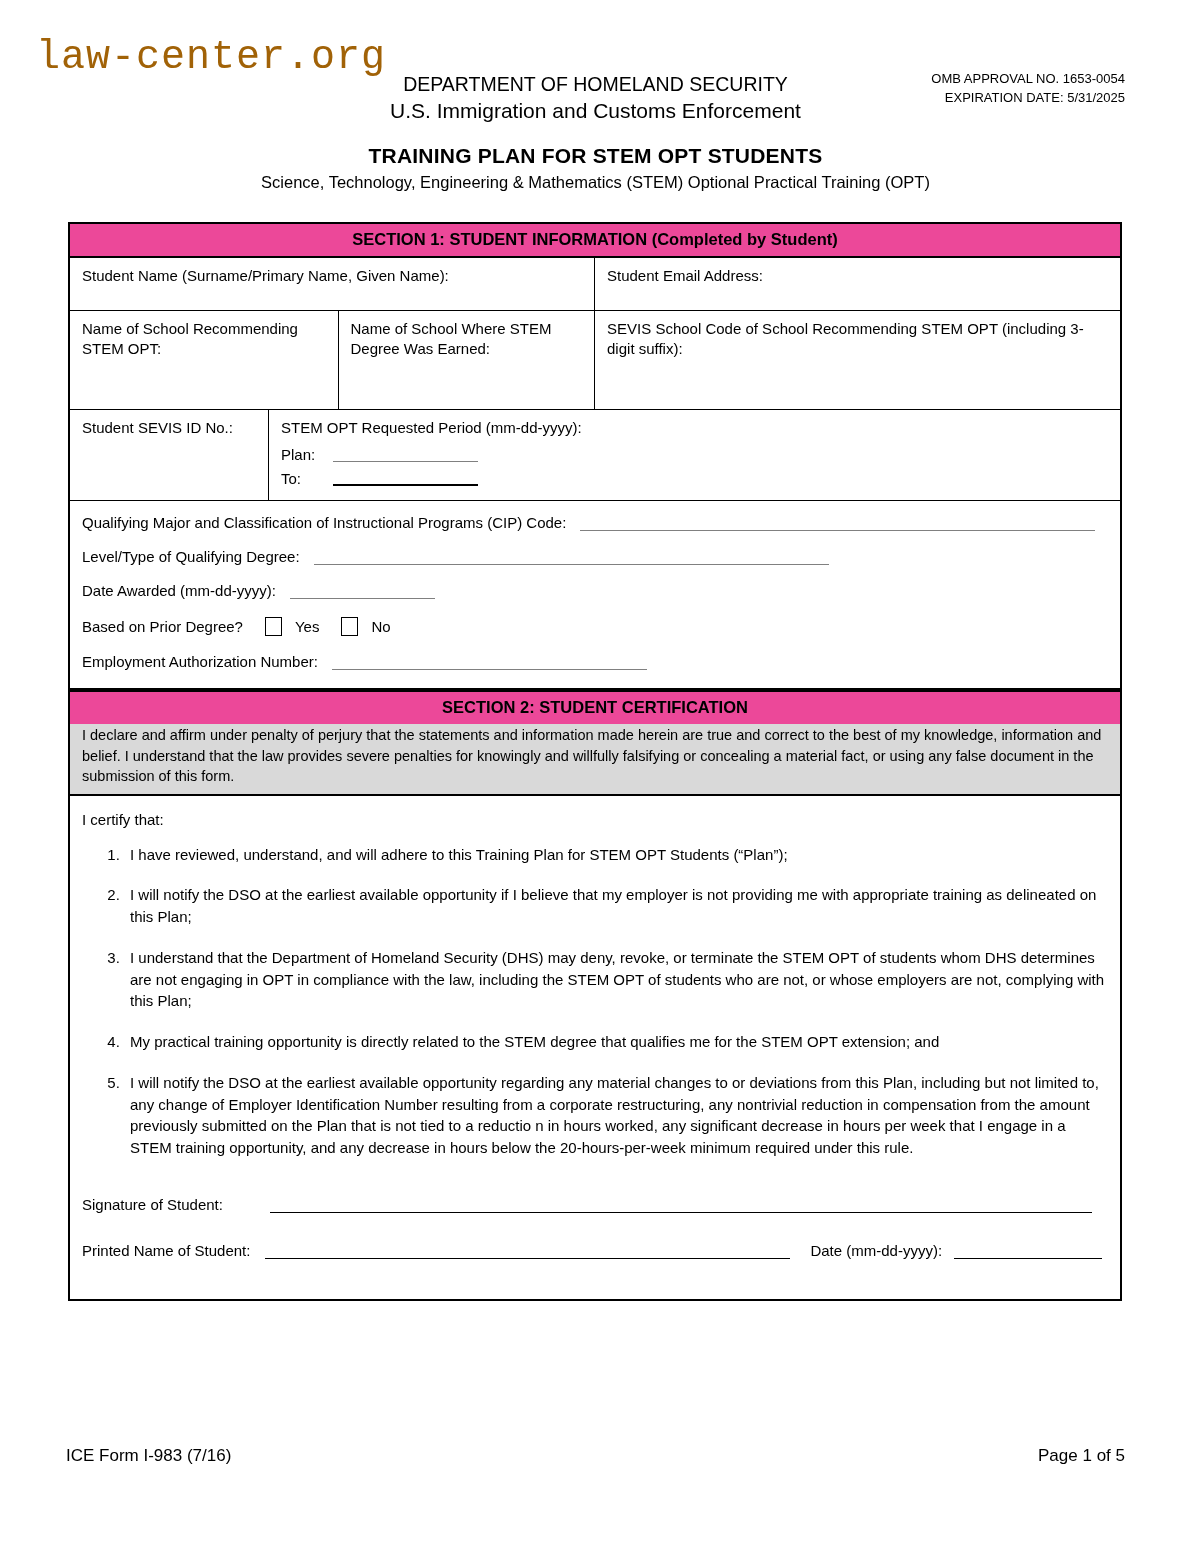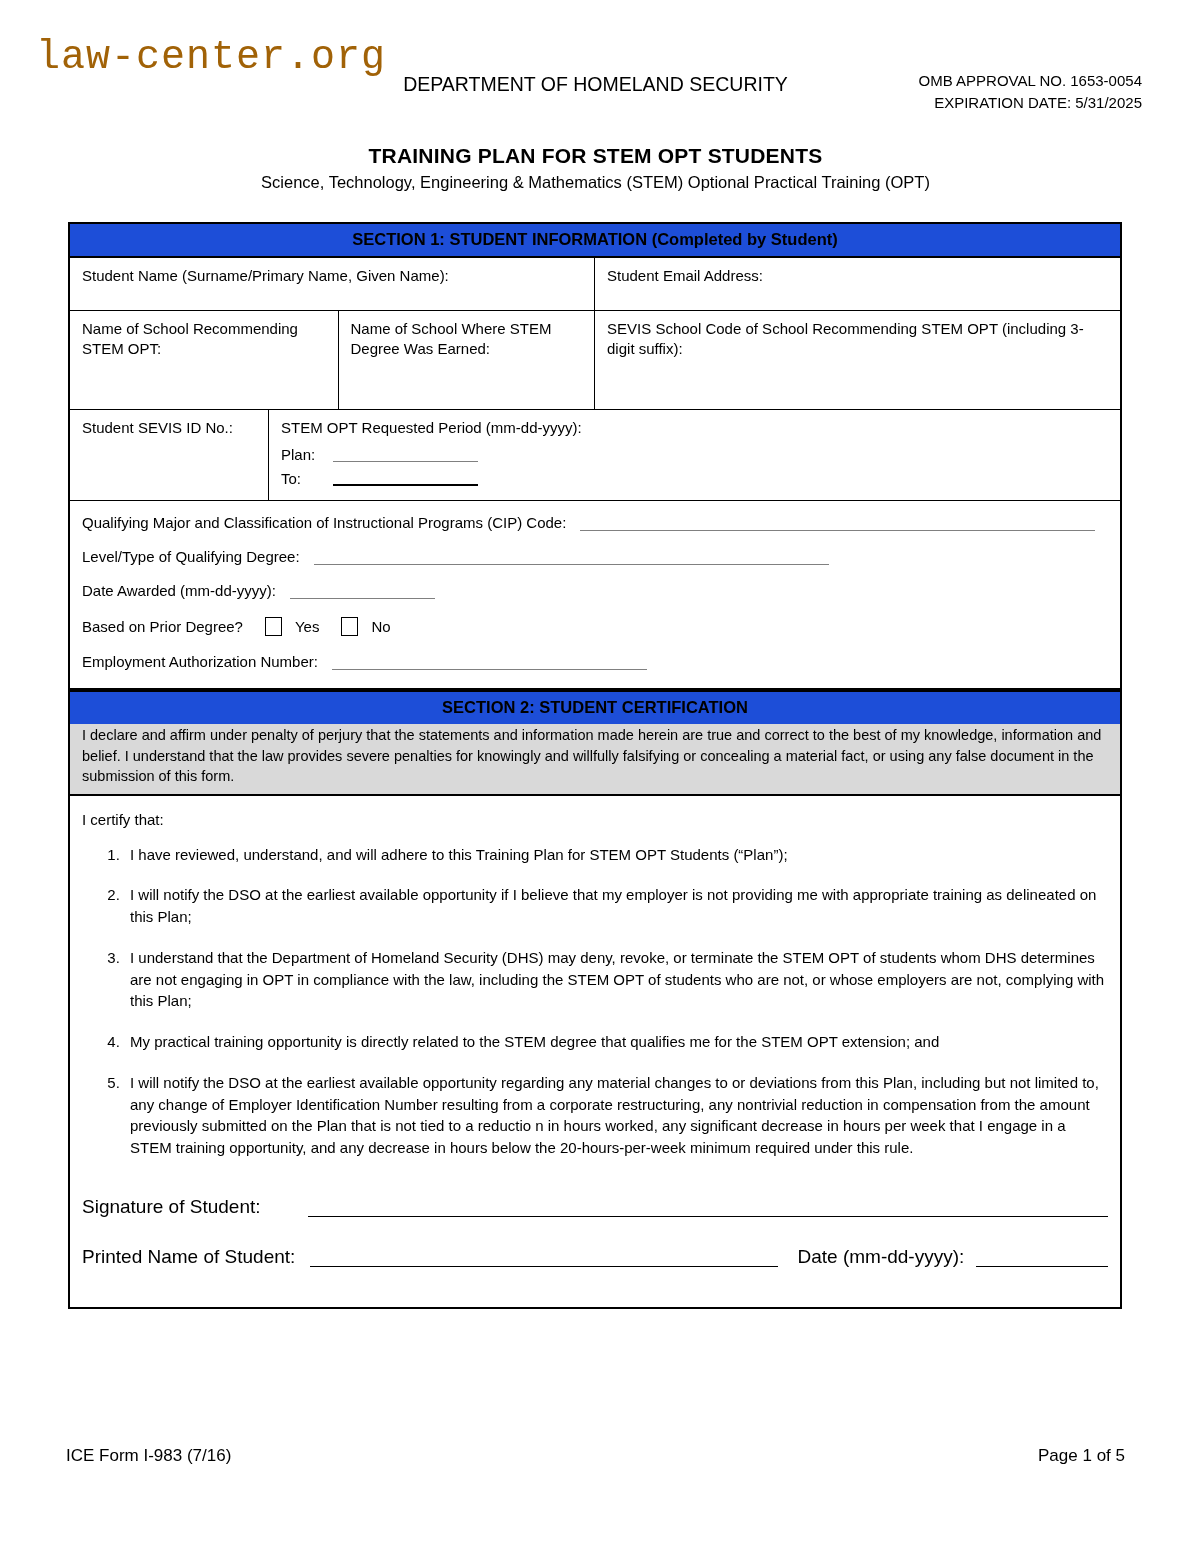--- a/index.html
+++ b/index.html
@@ -25,24 +25,24 @@
     font-size: 40px;
     letter-spacing: 1px;
     color: #a16207;
     white-space: nowrap;
     line-height: 1;
   }
 
   
   .omb {
     position: absolute;
-    right: 49px;
+    right: 66px;
     top: 70px;
     text-align: right;
-    font-size: 15px;
+    font-size: 13px;
     line-height: 1.45;
     white-space: nowrap;
   }
   .agency {
     position: absolute;
     left: 0;
     right: 0;
     top: 74px;
     text-align: center;
   }
@@ -76,21 +76,21 @@
     position: absolute;
     left: 68px;
     top: 222px;
     width: 1054px;
     border: 2px solid #000;
     box-sizing: border-box;
     background: #fff;
   }
 
   .section-head {
-    background: #1d4ed8;
+    background: #ec4899;
     text-align: center;
     font-weight: bold;
     font-size: 16.5px;
     padding: 6px 0 7px 0;
     border-bottom: 2px solid #000;
     box-sizing: border-box;
   }
   .section-head.s2 { border-bottom: none; }
 
   .row {
@@ -181,21 +181,21 @@
     margin: 0 0 0 14px;
     padding: 0 0 0 28px;
     font-size: 15px;
     line-height: 1.45;
   }
   ol.certs li { margin-bottom: 19px; padding-left: 6px; }
   ol.certs li:last-child { margin-bottom: 0; }
 
   
   .sig-block { padding: 30px 12px 40px 12px; }
-  .sig-row { display: flex; align-items: flex-end; font-size: 19px; margin-bottom: 30px; text-align: right; }
+  .sig-row { display: flex; align-items: flex-end; font-size: 15px; margin-bottom: 30px; text-align: right; }
   .sig-row:last-child { margin-bottom: 0; }
   .sig-lbl { white-space: nowrap; line-height: 1; padding-bottom: 1px; }
   .sig-line { border-bottom: 1.5px solid #000; height: 14px; }
   .sl-sig   { width: 822px; margin-left: 47px; }
   .sl-name  { width: 525px; margin-left: 15px; }
   .sl-date  { width: 148px; margin-left: 12px; }
   .date-lbl { margin-left: 20px; white-space: nowrap; line-height: 1; padding-bottom: 1px; }
 
   
   .footer {
@@ -213,20 +213,21 @@
 
 <div class="watermark">law-center.org</div>
 
 <div class="omb">
   <div>OMB APPROVAL NO. 1653-0054</div>
   <div>EXPIRATION DATE: 5/31/2025</div>
 </div>
 
 <div class="agency">
   <div class="l1">DEPARTMENT OF HOMELAND SECURITY</div>
+  <div class="l2">U.S. Immigration and Customs Enforcement</div>
 </div>
 
 <div class="form-title">TRAINING PLAN FOR STEM OPT STUDENTS</div>
 <div class="form-subtitle">Science, Technology, Engineering &amp; Mathematics (STEM) Optional Practical Training (OPT)</div>
 
 <div class="form-box">
 
   <div class="section-head">SECTION 1: STUDENT INFORMATION (Completed by Student)</div>
 
   <div class="row r1">

